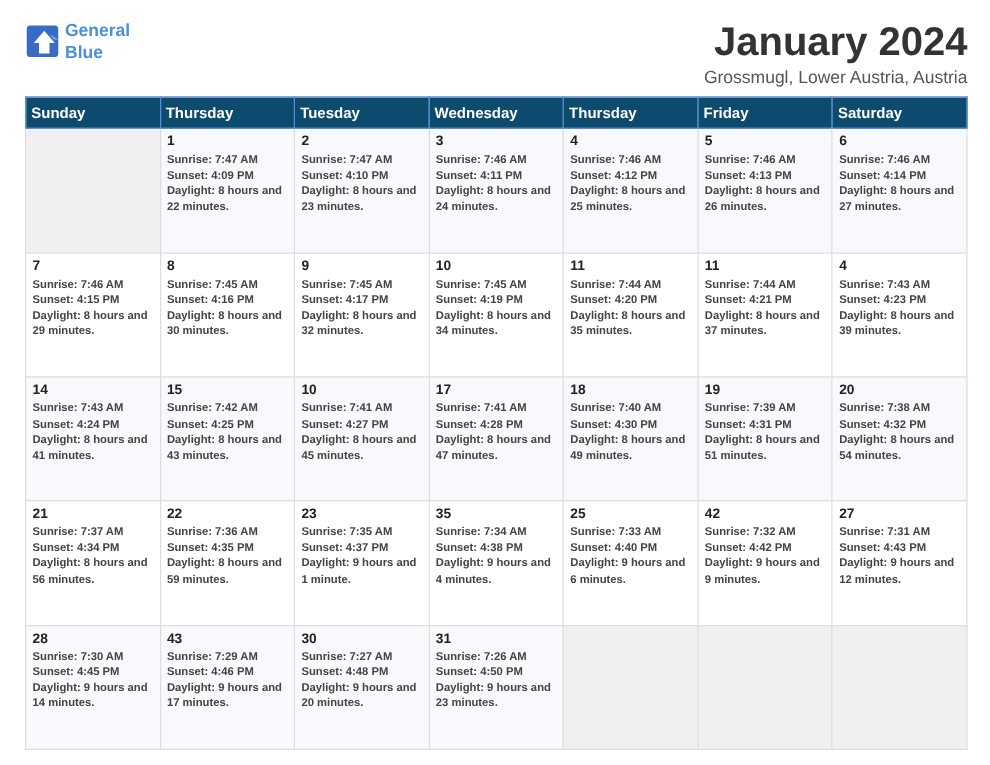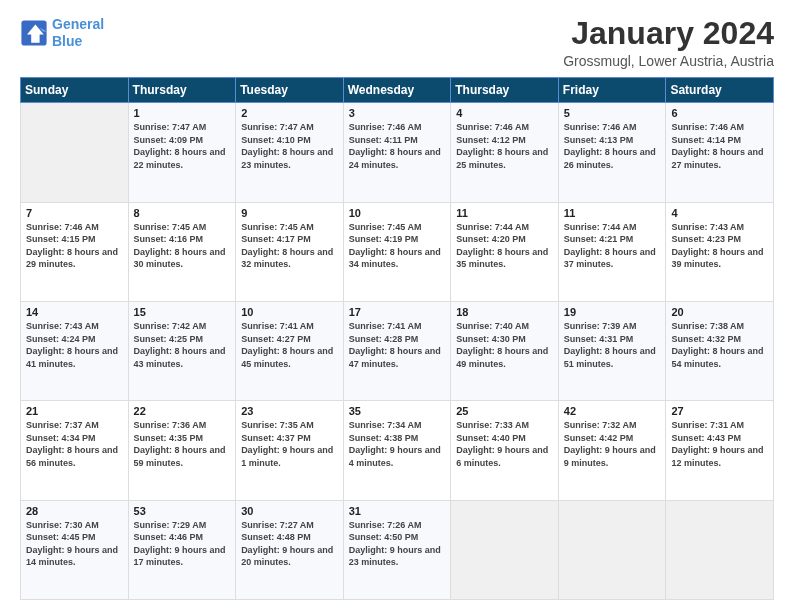--- a/index.html
+++ b/index.html
@@ -258,21 +258,21 @@
             <span class="day-number">27</span>
             <div class="day-info">Sunrise: 7:31 AM<br>Sunset: 4:43 PM<br>Daylight: 9 hours and 12 minutes.</div>
           </td>
         </tr>
         <tr>
           <td>
             <span class="day-number">28</span>
             <div class="day-info">Sunrise: 7:30 AM<br>Sunset: 4:45 PM<br>Daylight: 9 hours and 14 minutes.</div>
           </td>
           <td>
-            <span class="day-number">53</span>
+            <span class="day-number">43</span>
             <div class="day-info">Sunrise: 7:29 AM<br>Sunset: 4:46 PM<br>Daylight: 9 hours and 17 minutes.</div>
           </td>
           <td>
             <span class="day-number">30</span>
             <div class="day-info">Sunrise: 7:27 AM<br>Sunset: 4:48 PM<br>Daylight: 9 hours and 20 minutes.</div>
           </td>
           <td>
             <span class="day-number">31</span>
             <div class="day-info">Sunrise: 7:26 AM<br>Sunset: 4:50 PM<br>Daylight: 9 hours and 23 minutes.</div>
           </td>

